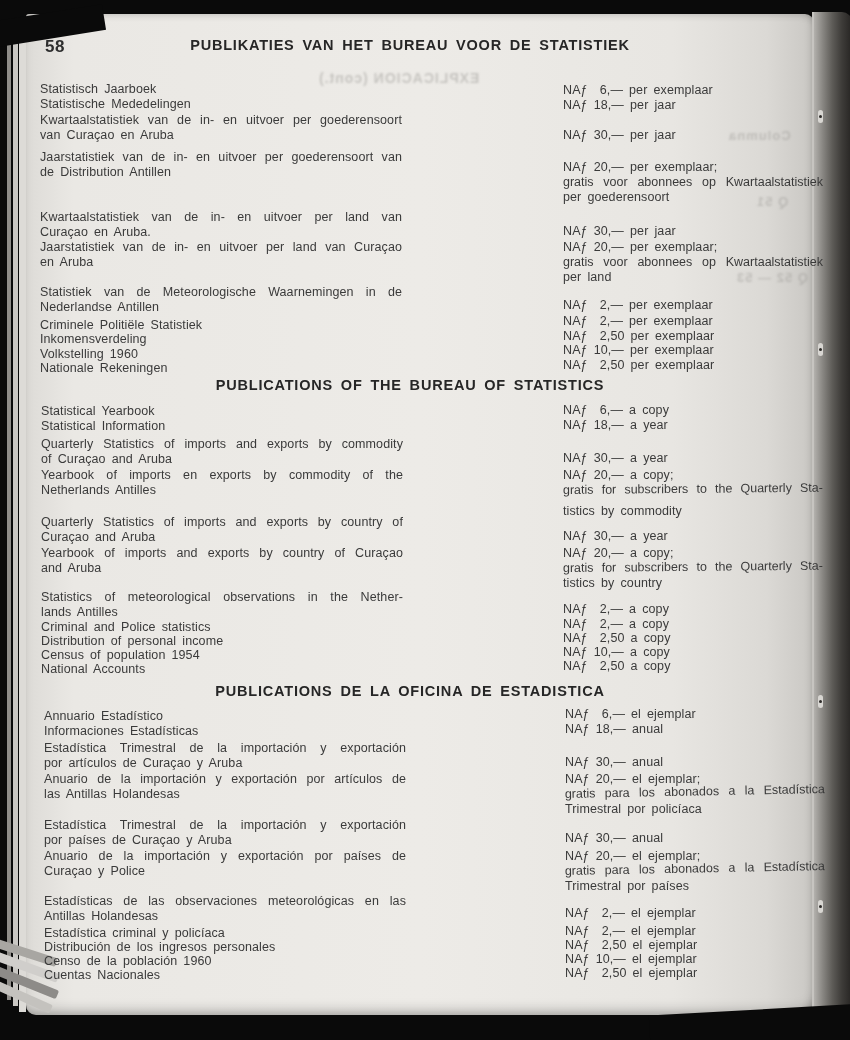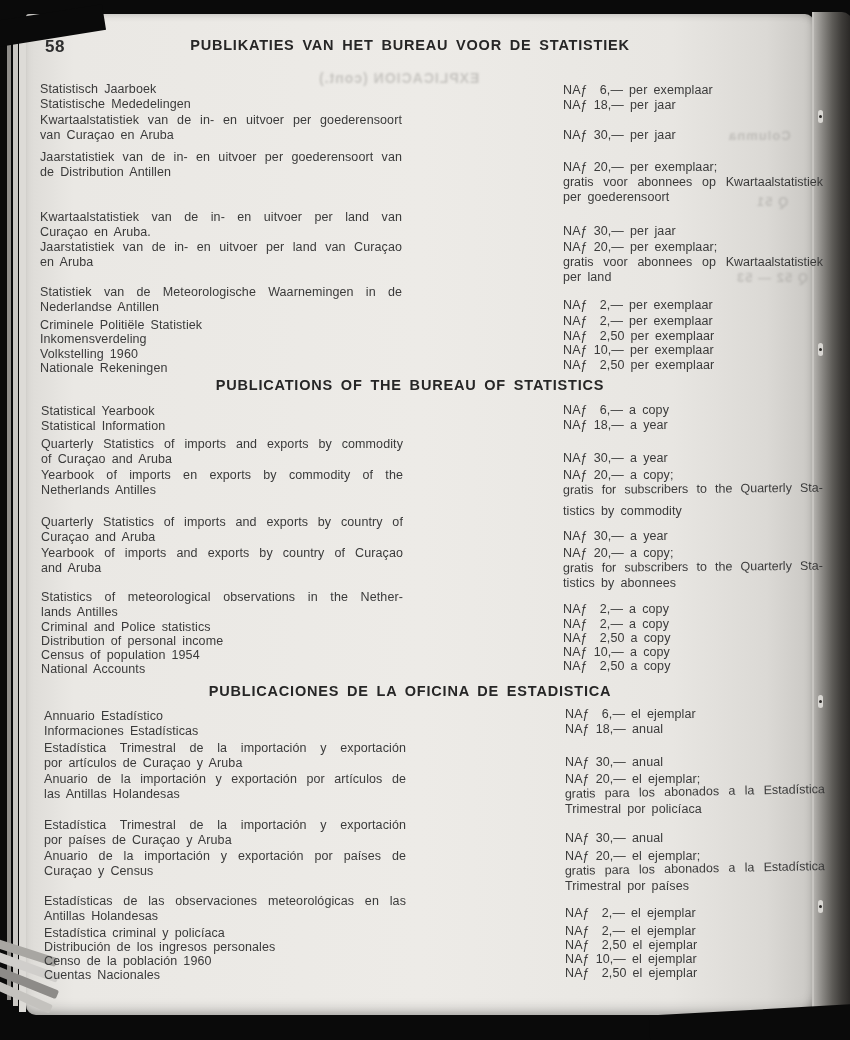--- a/index.html
+++ b/index.html
@@ -137,54 +137,54 @@
   <div class="pl" style="top:468px">NAƒ 20,— a copy;</div>
   <div class="pl g" style="top:483px">gratis for subscribers to the Quarterly Sta-</div>
   <div class="pl" style="top:504px">tistics by commodity</div>
   <div class="tl jl" style="top:515px">Quarterly Statistics of imports and exports by country of</div>
   <div class="tl" style="top:530px">Curaçao and Aruba</div>
   <div class="pl" style="top:529px">NAƒ 30,— a year</div>
   <div class="tl jl" style="top:546px">Yearbook of imports and exports by country of Curaçao</div>
   <div class="tl" style="top:561px">and Aruba</div>
   <div class="pl" style="top:546px">NAƒ 20,— a copy;</div>
   <div class="pl g" style="top:561px">gratis for subscribers to the Quarterly Sta-</div>
-  <div class="pl" style="top:576px">tistics by abonnees</div>
+  <div class="pl" style="top:576px">tistics by country</div>
   <div class="tl jl" style="top:590px">Statistics of meteorological observations in the Nether-</div>
   <div class="tl" style="top:605px">lands Antilles</div>
   <div class="pl" style="top:602px">NAƒ  2,— a copy</div>
   <div class="tl" style="top:620px">Criminal and Police statistics</div>
   <div class="pl" style="top:617px">NAƒ  2,— a copy</div>
   <div class="tl" style="top:634px">Distribution of personal income</div>
   <div class="pl" style="top:631px">NAƒ  2,50 a copy</div>
   <div class="tl" style="top:648px">Census of population 1954</div>
   <div class="pl" style="top:645px">NAƒ 10,— a copy</div>
   <div class="tl" style="top:662px">National Accounts</div>
   <div class="pl" style="top:659px">NAƒ  2,50 a copy</div>
 </div>
 
-<div class="heading" style="top:683px">PUBLICACIONES DE LA OFICINA DE ESTADISTICA</div>
+<div class="heading" style="top:683px">PUBLICATIONS DE LA OFICINA DE ESTADISTICA</div>
 
 <div class="sec s2">
   <div class="tl" style="top:709px">Annuario Estadístico</div>
   <div class="pl" style="top:707px">NAƒ  6,— el ejemplar</div>
   <div class="tl" style="top:724px">Informaciones Estadísticas</div>
   <div class="pl" style="top:722px">NAƒ 18,— anual</div>
   <div class="tl jl" style="top:741px">Estadística Trimestral de la importación y exportación</div>
   <div class="tl" style="top:756px">por artículos de Curaçao y Aruba</div>
   <div class="pl" style="top:755px">NAƒ 30,— anual</div>
   <div class="tl jl" style="top:772px">Anuario de la importación y exportación por artículos de</div>
   <div class="tl" style="top:787px">las Antillas Holandesas</div>
   <div class="pl" style="top:772px">NAƒ 20,— el ejemplar;</div>
   <div class="pl g" style="top:787px">gratis para los abonados a la Estadística</div>
   <div class="pl" style="top:802px">Trimestral por policíaca</div>
   <div class="tl jl" style="top:818px">Estadística Trimestral de la importación y exportación</div>
   <div class="tl" style="top:833px">por países de Curaçao y Aruba</div>
   <div class="pl" style="top:831px">NAƒ 30,— anual</div>
   <div class="tl jl" style="top:849px">Anuario de la importación y exportación por países de</div>
-  <div class="tl" style="top:864px">Curaçao y Census</div>
+  <div class="tl" style="top:864px">Curaçao y Police</div>
   <div class="pl" style="top:849px">NAƒ 20,— el ejemplar;</div>
   <div class="pl g" style="top:864px">gratis para los abonados a la Estadística</div>
   <div class="pl" style="top:879px">Trimestral por países</div>
   <div class="tl jl" style="top:894px">Estadísticas de las observaciones meteorológicas en las</div>
   <div class="tl" style="top:909px">Antillas Holandesas</div>
   <div class="pl" style="top:906px">NAƒ  2,— el ejemplar</div>
   <div class="tl" style="top:926px">Estadística criminal y policíaca</div>
   <div class="pl" style="top:924px">NAƒ  2,— el ejemplar</div>
   <div class="tl" style="top:940px">Distribución de los ingresos personales</div>
   <div class="pl" style="top:938px">NAƒ  2,50 el ejemplar</div>

